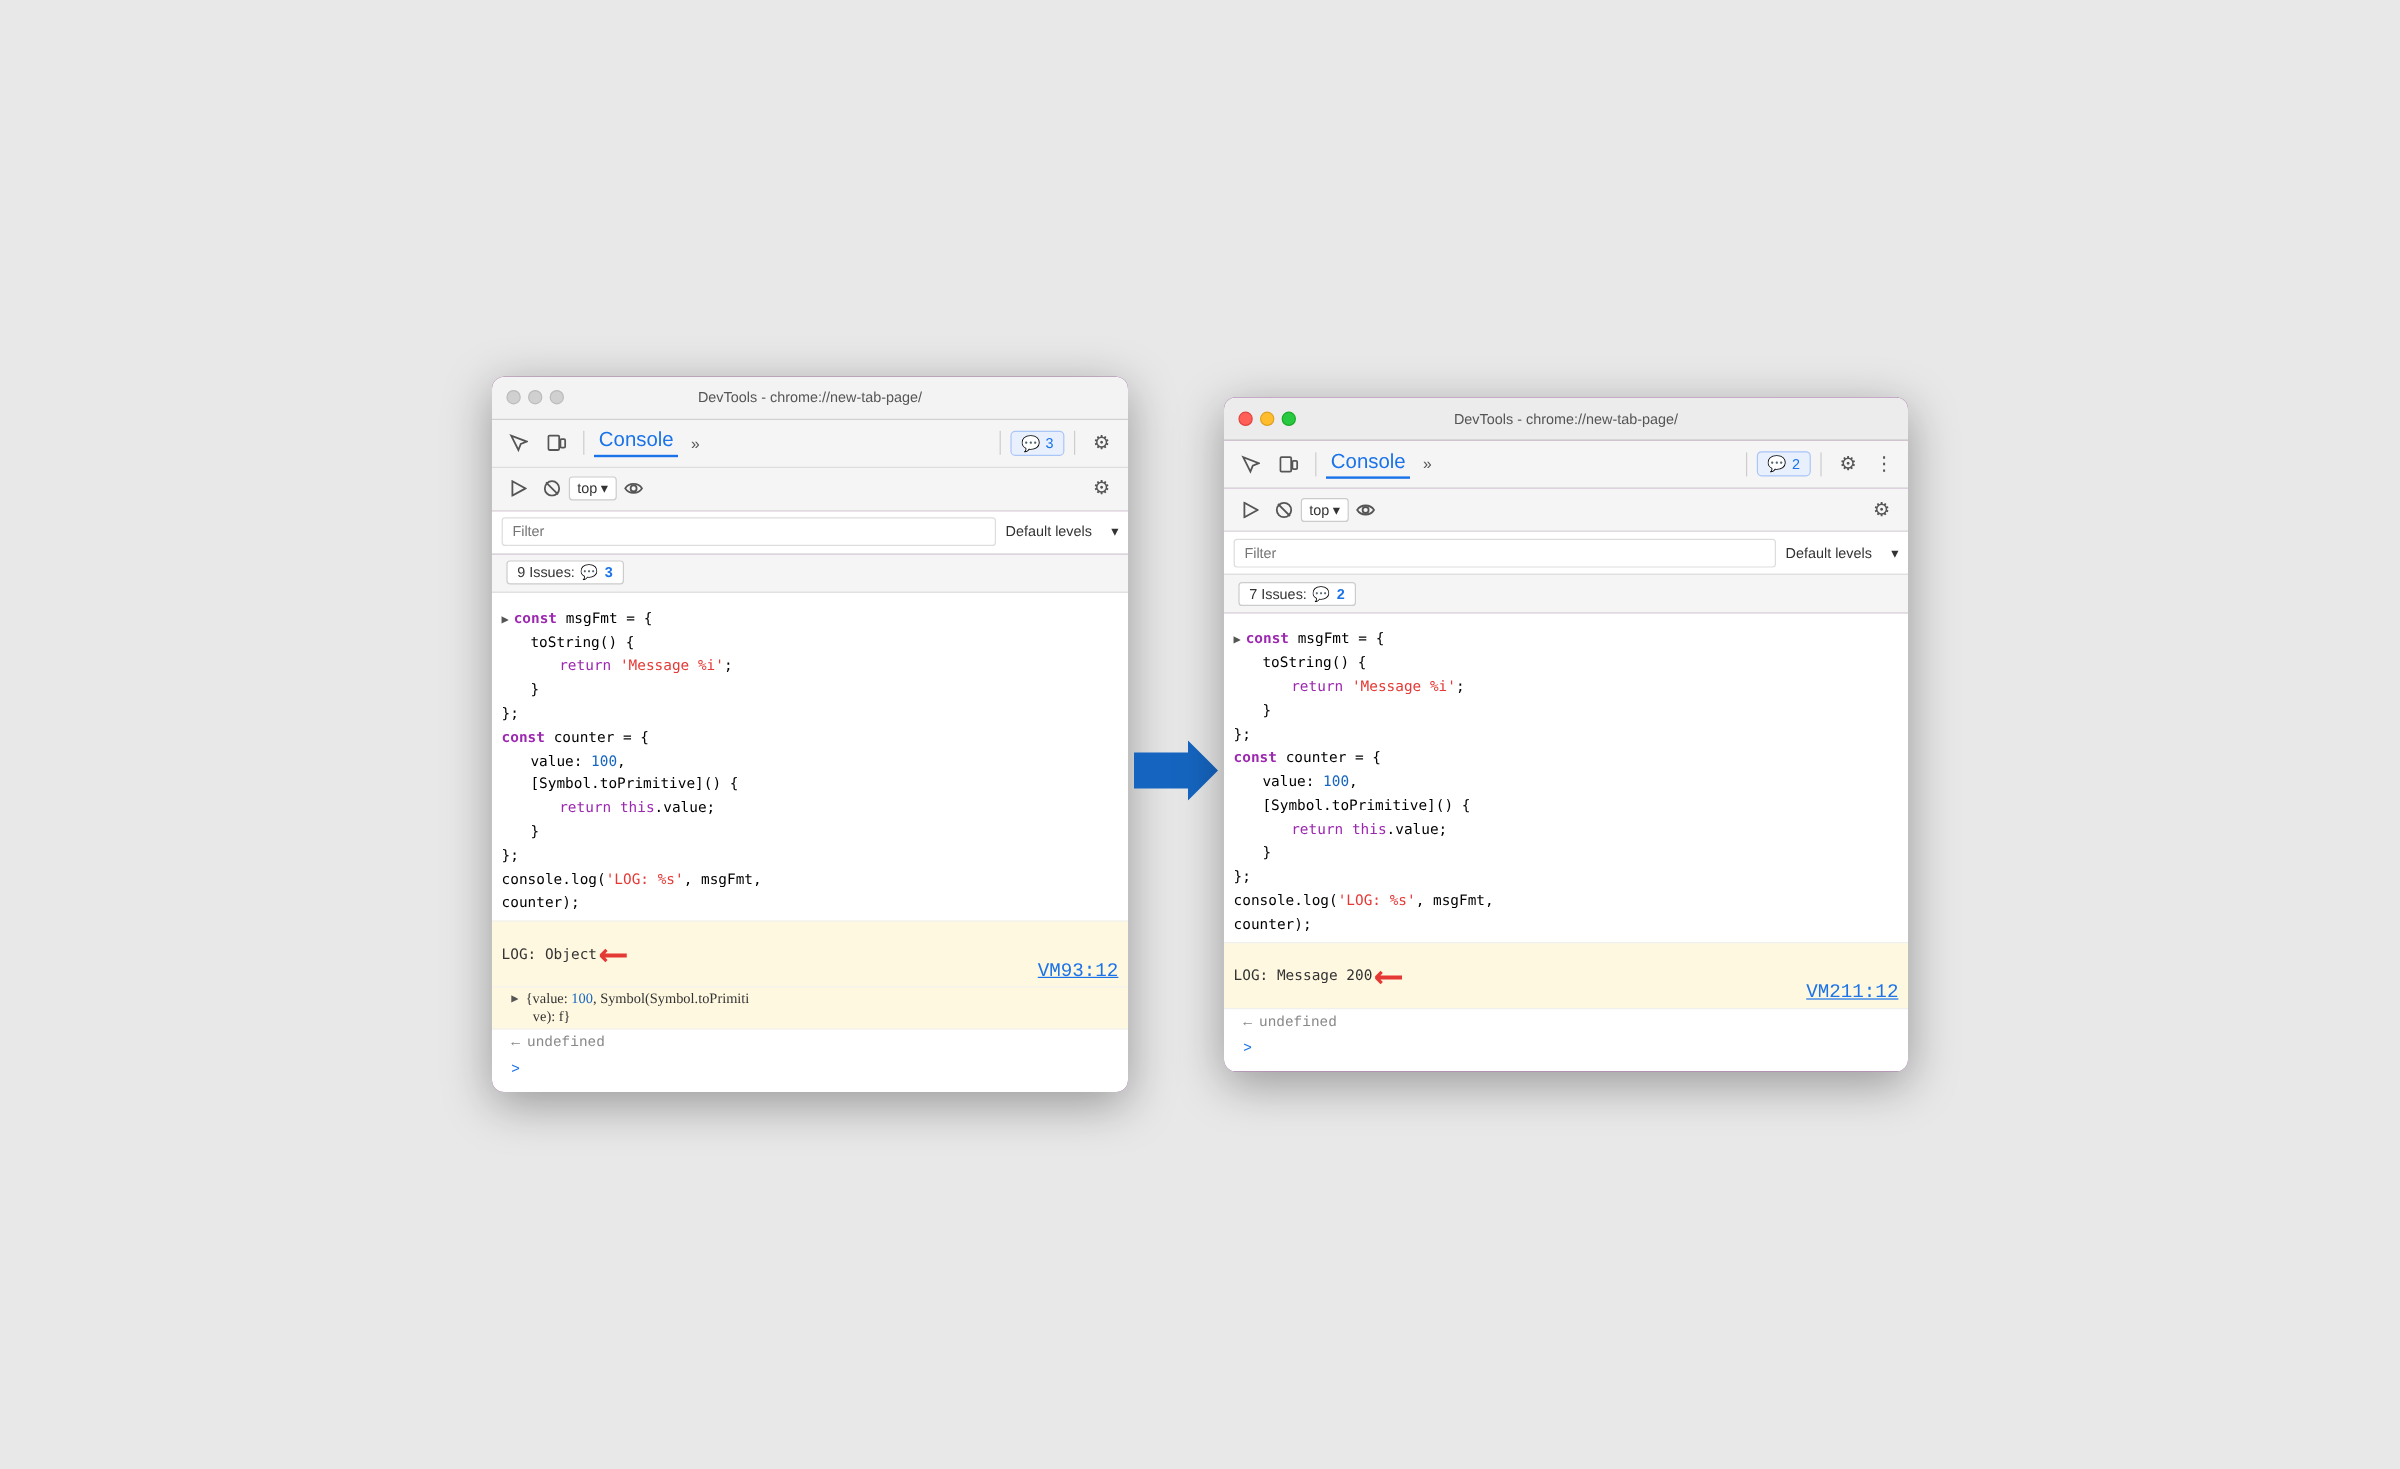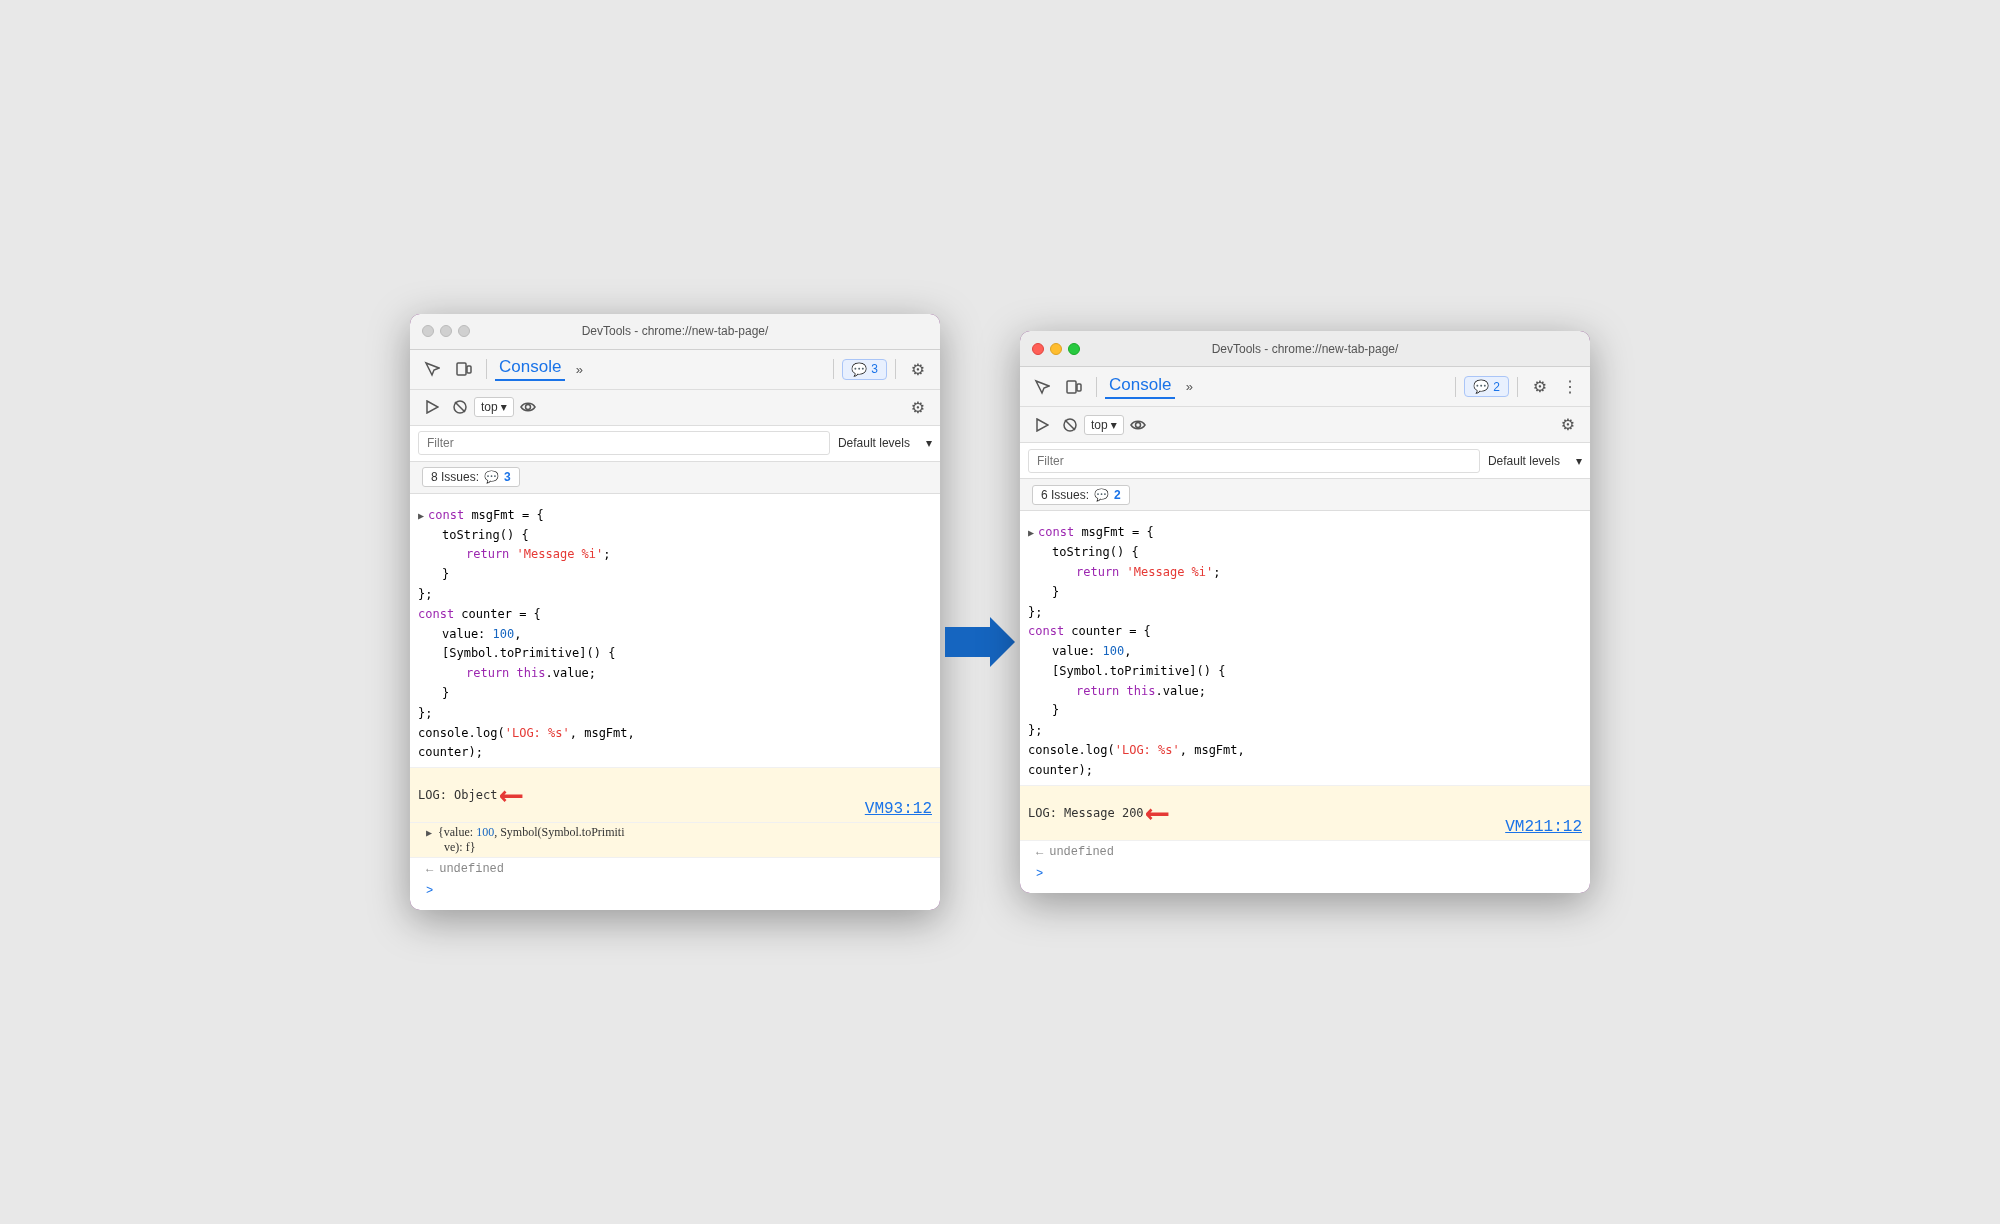--- a/index.html
+++ b/index.html
@@ -241,21 +241,21 @@
     
     .console-content {
       flex: 1;
       background: #fff;
       padding: 8px 0;
       font-family: 'Menlo', 'Monaco', 'Courier New', monospace;
       font-size: 12px;
       overflow: hidden;
     }
 
-    .kw-const { color: #9c27b0; }
+    .kw-const { color: #9c27b0; font-weight: bold; }
     .kw-return { color: #9c27b0; }
     .kw-this { color: #9c27b0; }
     .str { color: #e53935; }
     .num { color: #1565c0; }
 
     .vm-link {
       font-family: 'Menlo', 'Monaco', 'Courier New', monospace;
       font-size: 16px;
       color: #1a73e8;
       text-decoration: underline;
@@ -377,21 +377,21 @@
     <div class="filter-bar">
       <input class="filter-input" type="text" placeholder="Filter" style="">
       <div class="default-levels">
         <span>Default levels</span>
         <span>▾</span>
       </div>
     </div>
 
     <div class="issues-bar">
       <div class="issues-badge">
-        <span>8 Issues:</span>
+        <span>9 Issues:</span>
         <span style="color:#1a73e8; font-size:12px;">💬</span>
         <span style="color:#1a73e8; font-weight:600;">3</span>
       </div>
     </div>
 
     <div class="console-content">
 
       <div style="padding: 4px 8px 4px 8px; line-height: 1.65;">
         <div style="display:flex; align-items:baseline; font-family: Menlo, Monaco, monospace; font-size: 12px;">
           <span style="color:#555; margin-right:4px; font-size:10px;">▶</span>
@@ -537,21 +537,21 @@
     <div class="filter-bar">
       <input class="filter-input" type="text" placeholder="Filter" style="">
       <div class="default-levels">
         <span>Default levels</span>
         <span>▾</span>
       </div>
     </div>
 
     <div class="issues-bar">
       <div class="issues-badge">
-        <span>6 Issues:</span>
+        <span>7 Issues:</span>
         <span style="color:#1a73e8; font-size:12px;">💬</span>
         <span style="color:#1a73e8; font-weight:600;">2</span>
       </div>
     </div>
 
     <div class="console-content">
 
       <div style="padding: 4px 8px 4px 8px; line-height: 1.65;">
         <div style="display:flex; align-items:baseline; font-family: Menlo, Monaco, monospace; font-size: 12px;">
           <span style="color:#555; margin-right:4px; font-size:10px;">▶</span>

